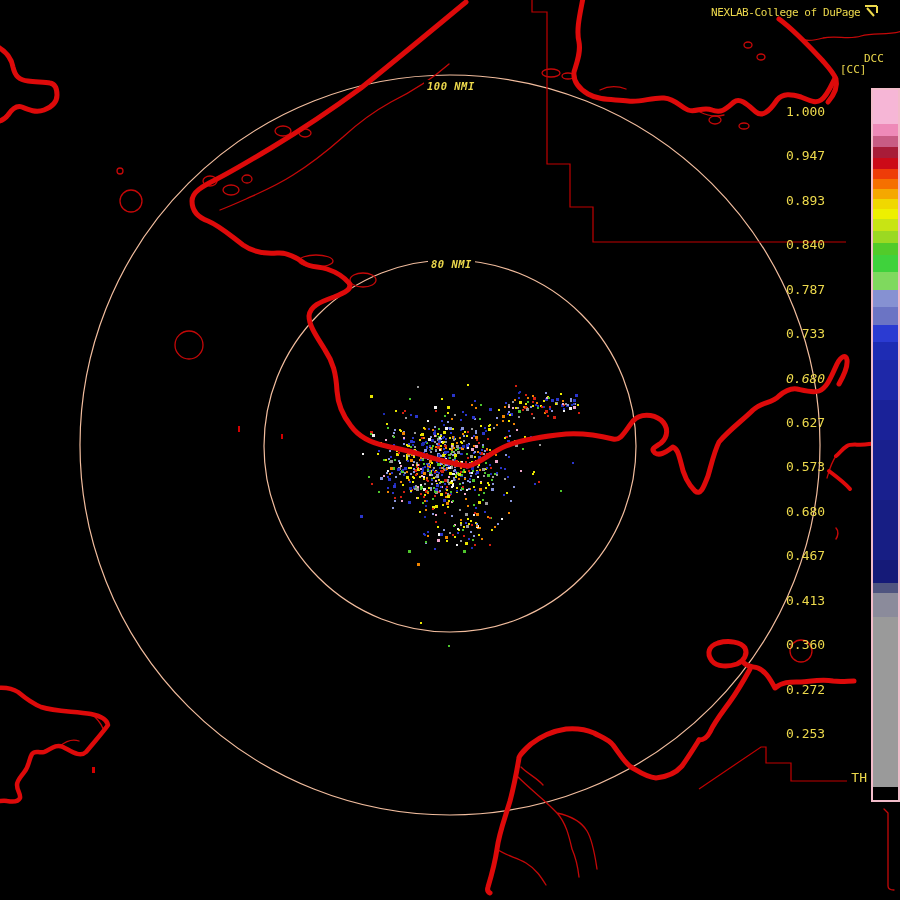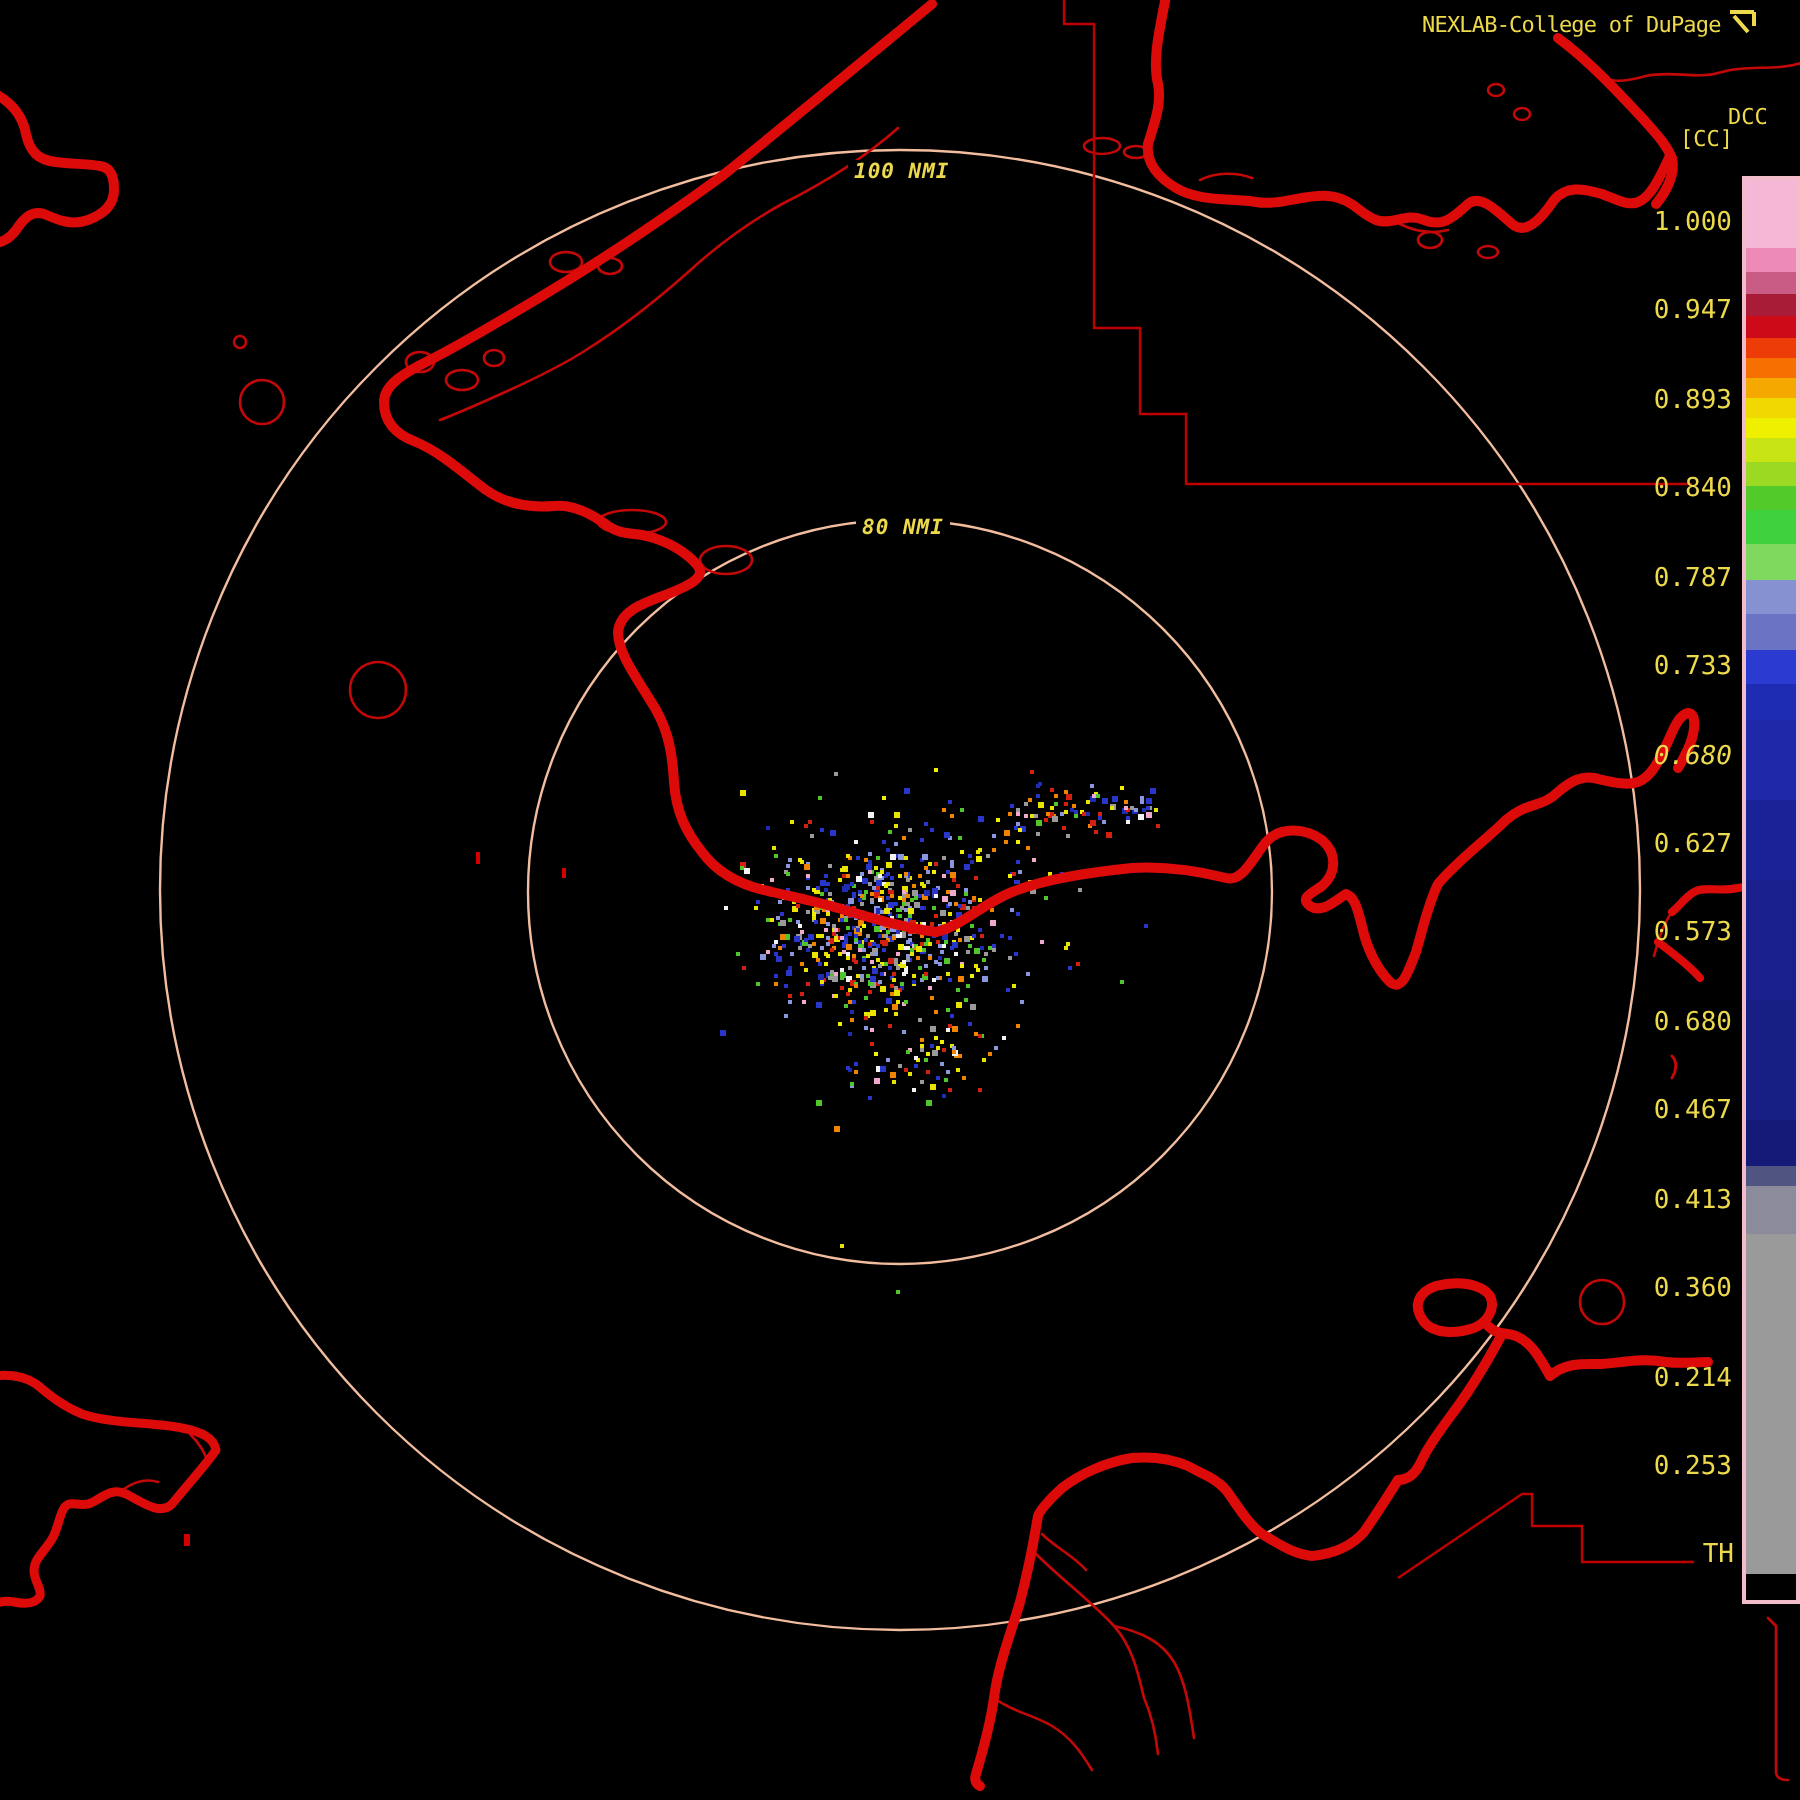--- a/index.html
+++ b/index.html
@@ -8,21 +8,21 @@
   #map{position:absolute;left:0;top:0;}
   .abs{position:absolute;}
   .ring-label{color:#edd94c;font-size:10.5px;font-weight:bold;font-style:italic;
               background:#000;padding:0 3px;white-space:pre;letter-spacing:0.5px;}
   #title{left:711px;top:6px;color:#edd94c;font-size:11px;letter-spacing:-0.4px;white-space:pre;}
   #logo{left:863px;top:3px;}
   #dcc{left:864px;top:52px;color:#edd94c;font-size:11px;letter-spacing:0px;text-align:right;}
   #ccu{left:840px;top:63px;color:#edd94c;font-size:11px;}
   #colorbar{left:871px;top:88px;width:25px;border:2px solid #f2bcca;background:#000;}
   .cbseg{width:25px;}
-  .tick{position:absolute;right:34px;width:80px;text-align:right;color:#edd94c;
+  .tick{position:absolute;right:34px;width:80px;color:#edd94c;
         font-size:13px;letter-spacing:0px;white-space:pre;}
   #th-label{right:33px;top:770px;width:60px;text-align:right;color:#edd94c;font-size:13px;}
   #statusbar{left:186px;top:883px;color:#c2d84a;font-size:13px;letter-spacing:1.2px;white-space:pre;}
 </style>
 </head>
 <body>
 
 <div id="root">
 
   <svg id="map" width="900" height="900" viewBox="0 0 900 900">
@@ -1003,18 +1003,18 @@
       <div class="tick" style="top: 237.29px;">0.840</div>
       <div class="tick" style="top: 281.72px;">0.787</div>
       <div class="tick" style="top: 326.15px;">0.733</div>
       <div class="tick" style="top: 370.58px; font-style: italic;">0.680</div>
       <div class="tick" style="top: 415.01px;">0.627</div>
       <div class="tick" style="top: 459.44px;">0.573</div>
       <div class="tick" style="top: 503.87px;">0.680</div>
       <div class="tick" style="top: 548.3px;">0.467</div>
       <div class="tick" style="top: 592.73px;">0.413</div>
       <div class="tick" style="top: 637.16px;">0.360</div>
-      <div class="tick" style="top: 681.59px;">0.214</div>
+      <div class="tick" style="top: 681.59px;">0.272</div>
       <div class="tick" style="top: 726.02px;">0.253</div>
     </div>
   <div class="abs" id="th-label">TH</div>
 
 </div>
 
 </body></html>

